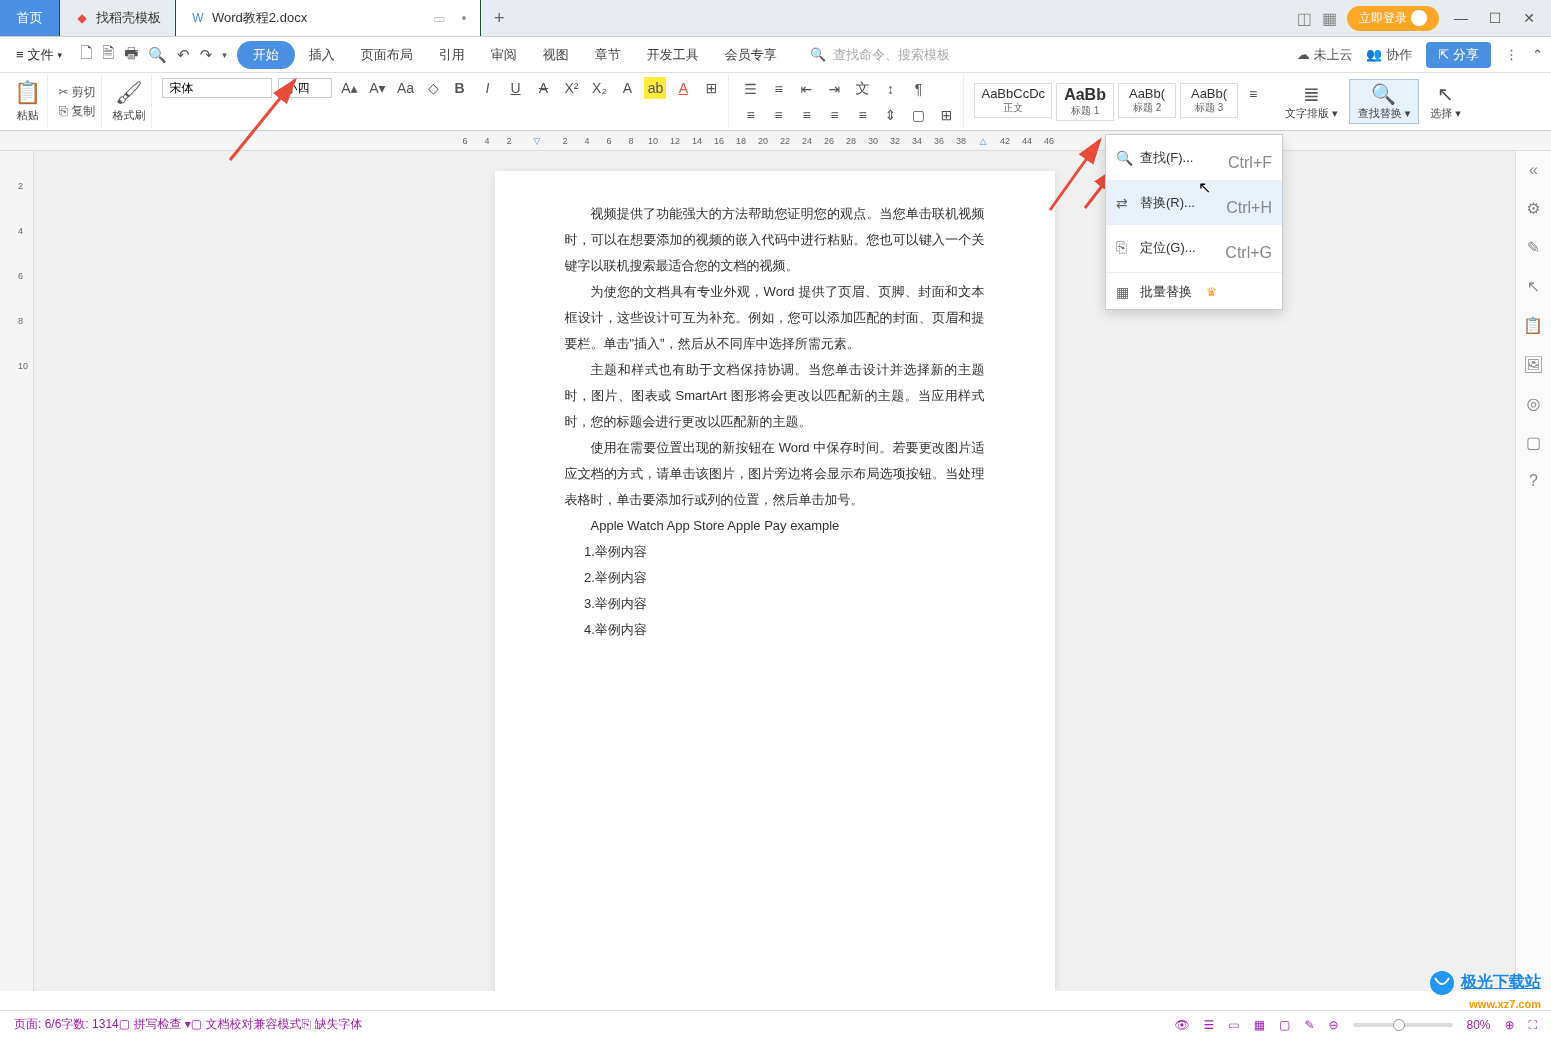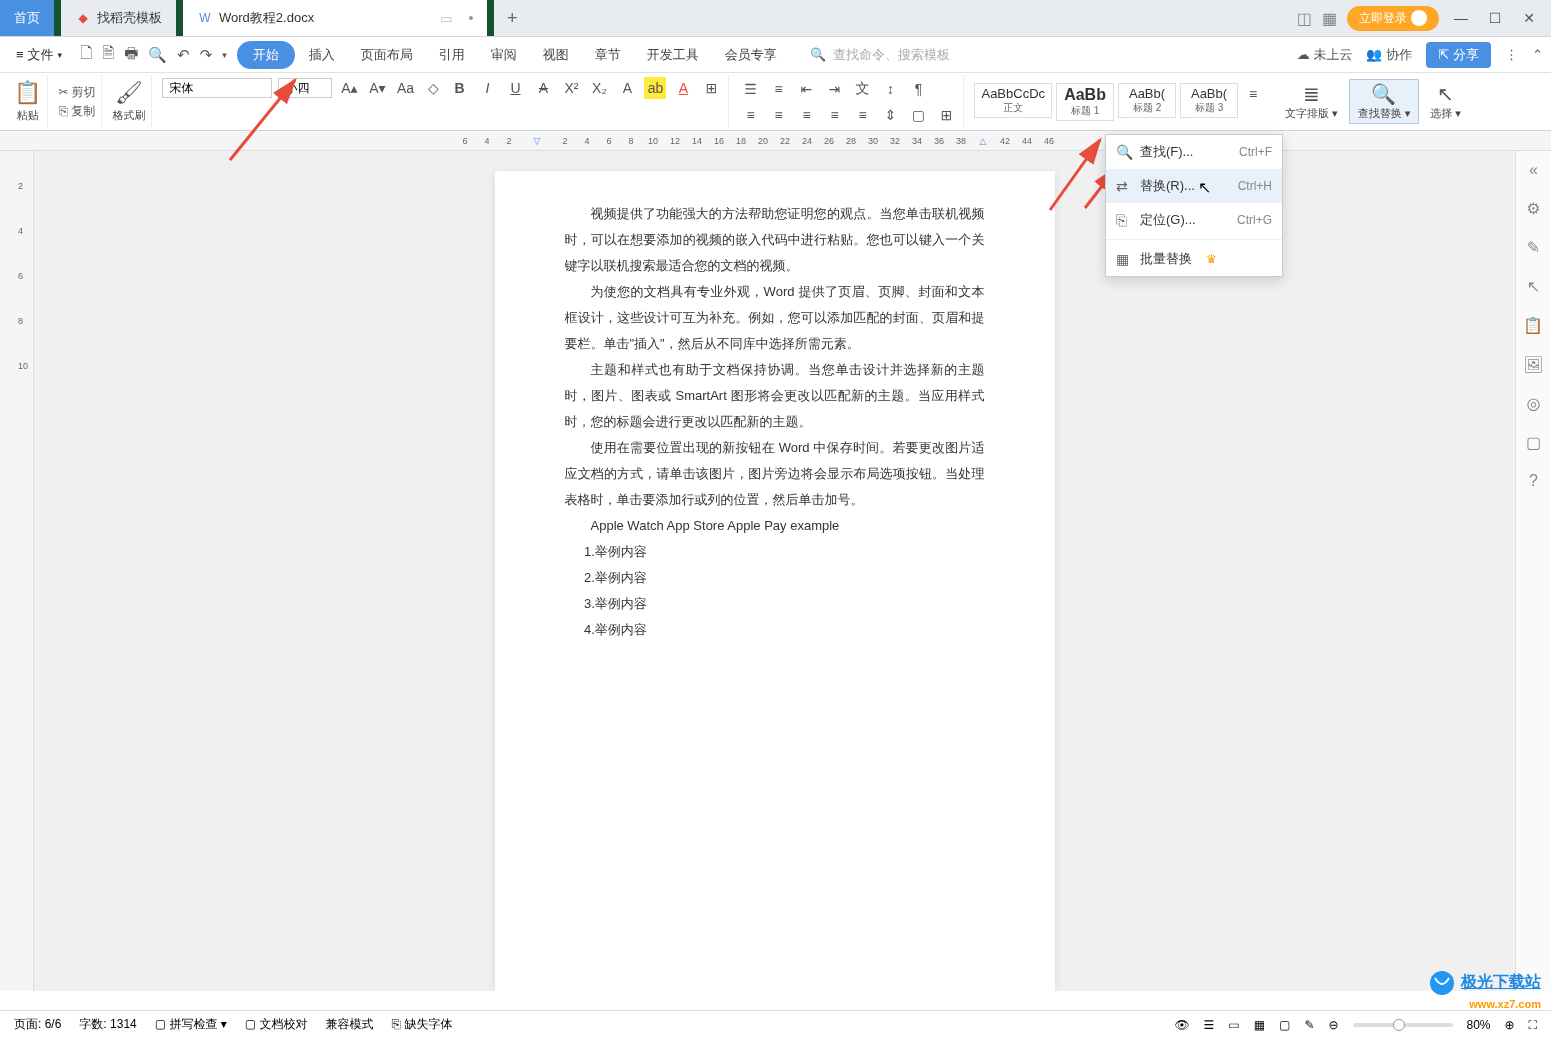--- a/index.html
+++ b/index.html
@@ -1,20 +1,20 @@
 <!DOCTYPE html>
 <html><head>
 <meta charset="utf-8">
 <style>
 * { margin: 0; padding: 0; box-sizing: border-box; font-family: "Microsoft YaHei", sans-serif; }
 body { background: #fff; width: 1551px; height: 1038px; overflow: hidden; position: relative; transform-origin: top left; }
 
 
 .titlebar { height: 37px; background: #e8ecf0; display: flex; align-items: stretch; border-bottom: 1px solid #d0d4d8; }
-.tab { display: flex; align-items: center; padding: 0 14px; font-size: 13px; color: #333; border-right: 7px solid #14532d; gap: 6px; cursor: pointer; }
+.tab { display: flex; align-items: center; padding: 0 14px; font-size: 13px; color: #333; border-right: 1px solid #14532d; gap: 6px; cursor: pointer; }
 .tab.home { background: #4a90e2; color: #fff; min-width: 60px; justify-content: center; }
 .tab.doc { background: #fff; }
 .tab .icon { width: 16px; height: 16px; display: inline-flex; align-items: center; justify-content: center; font-size: 12px; }
 .tab .close { margin-left: 10px; color: #999; font-size: 14px; }
 .tab-add { width: 36px; display: flex; align-items: center; justify-content: center; color: #666; font-size: 18px; }
 .titlebar-right { margin-left: auto; display: flex; align-items: center; gap: 10px; padding-right: 10px; }
 .login-btn { background: #ffa726; color: #fff; border-radius: 14px; padding: 4px 12px; font-size: 12px; display: flex; align-items: center; gap: 4px; }
 .win-btn { width: 24px; height: 24px; display: flex; align-items: center; justify-content: center; color: #555; font-size: 14px; }
 .title-icon { color: #888; font-size: 16px; }
 
@@ -64,30 +64,30 @@
 .page .apps { text-indent: 2em; }
 .page-bottom { height: 50px; border-top: none; margin-top: 260px; position: relative; }
 
 
 .sidepanel { width: 36px; background: #fafafa; border-left: 1px solid #e0e0e0; display: flex; flex-direction: column; align-items: center; padding-top: 10px; gap: 20px; color: #888; font-size: 16px; }
 
 
 .dropdown { position: absolute; top: 134px; left: 1105px; width: 178px; background: #fff; border: 1px solid #ccc; box-shadow: 0 4px 12px rgba(0,0,0,0.15); z-index: 100; font-size: 13px; }
 .dropdown-item { display: flex; align-items: center; padding: 8px 10px; gap: 8px; color: #333; }
 .dropdown-item.hover { background: #e8f0fa; }
-.dropdown-item .shortcut { margin-left: auto; color: #888; font-size: 12px; }
+.dropdown-item .shortcut { margin-left: auto; color: #888; font-size: 16px; margin-top: 11px; }
 .dropdown-item .dd-icon { width: 16px; color: #666; font-size: 14px; }
 .dropdown-sep { height: 1px; background: #eee; margin: 2px 0; }
 .crown { color: #ff9800; font-size: 12px; margin-left: 6px; }
 
 
 .arrow { position: absolute; z-index: 50; pointer-events: none; }
 
 
-.statusbar { position: absolute; bottom: 0; left: 0; right: 0; height: 28px; background: #fff; border-top: 1px solid #ddd; display: flex; align-items: center; padding: 0 14px; font-size: 12px; color: #000000; gap: 18px; }
+.statusbar { position: absolute; bottom: 0; left: 0; right: 0; height: 28px; background: #fff; border-top: 1px solid #ddd; display: flex; align-items: center; padding: 0 14px; font-size: 12px; color: #a21caf; }
 .statusbar .right { margin-left: auto; display: flex; align-items: center; gap: 14px; }
 .zoom-slider { width: 100px; height: 4px; background: #ddd; position: relative; border-radius: 2px; }
 .zoom-slider .thumb { position: absolute; top: -4px; left: 40px; width: 12px; height: 12px; background: #fff; border: 1px solid #999; border-radius: 50%; }
 
 
 .watermark { position: absolute; right: 10px; bottom: 28px; font-size: 16px; font-weight: bold; }
 .watermark .brand { color: #1e88e5; text-decoration: underline; }
 .watermark .sub { color: #ff9800; font-size: 11px; display: block; text-align: right; }
 .watermark svg { vertical-align: middle; }
 

